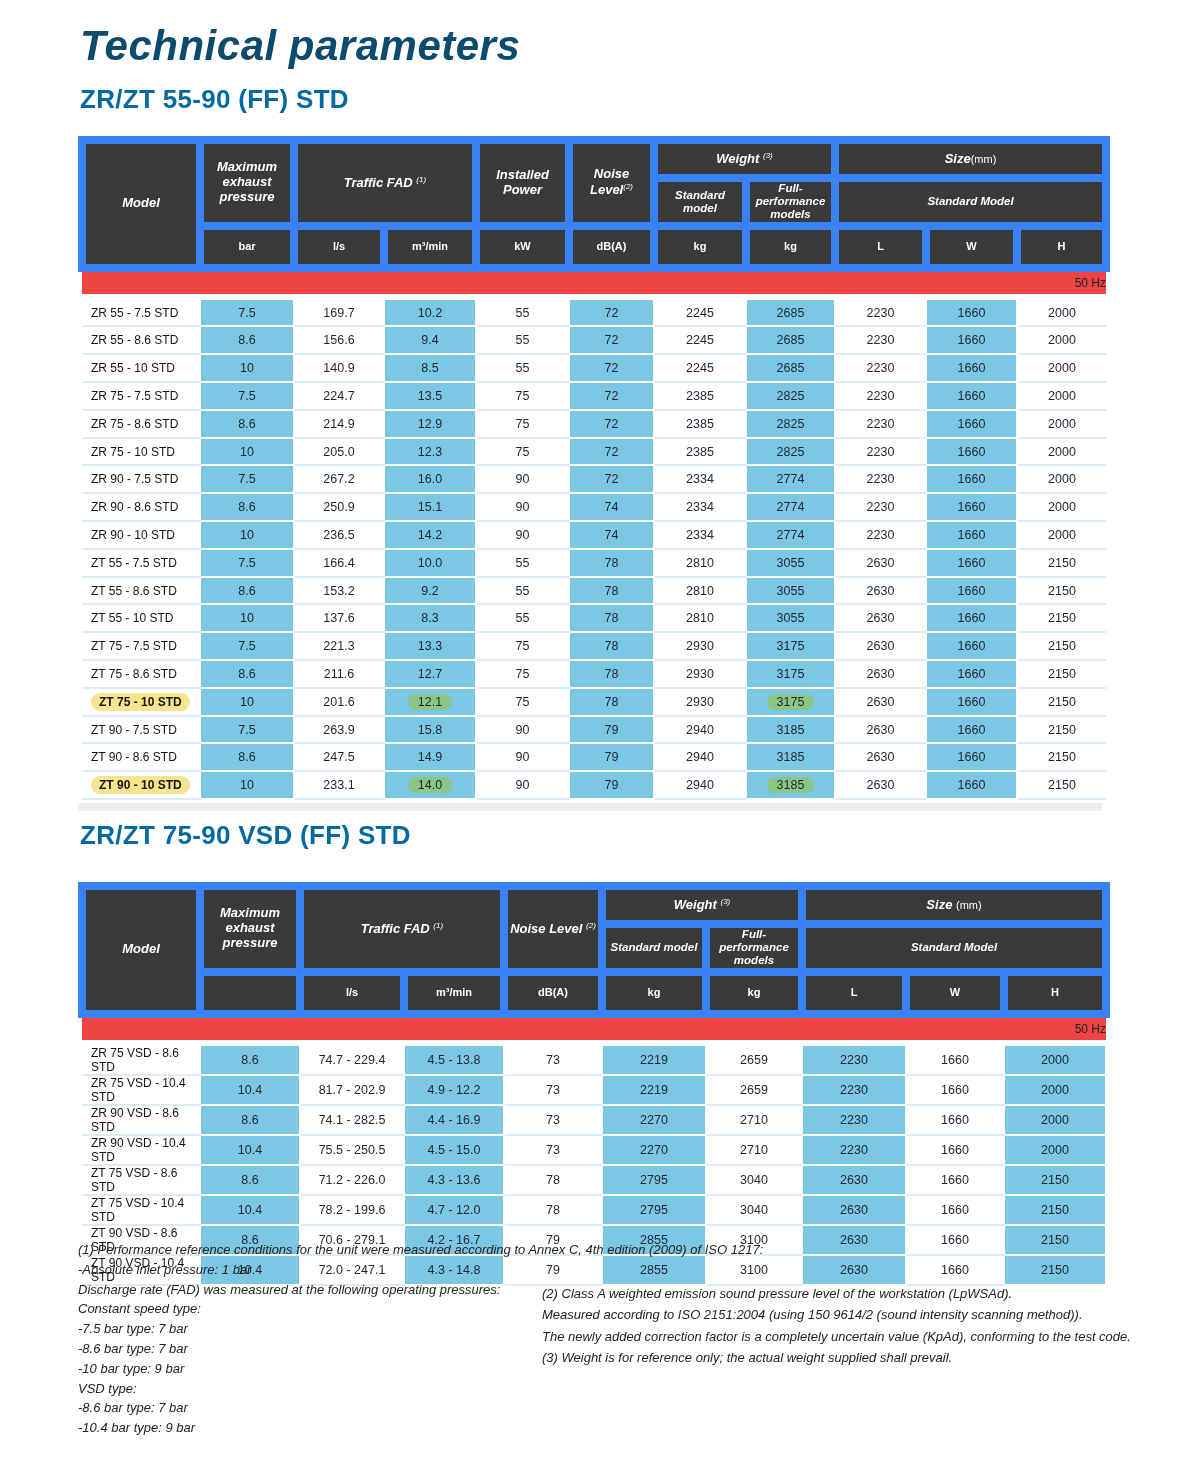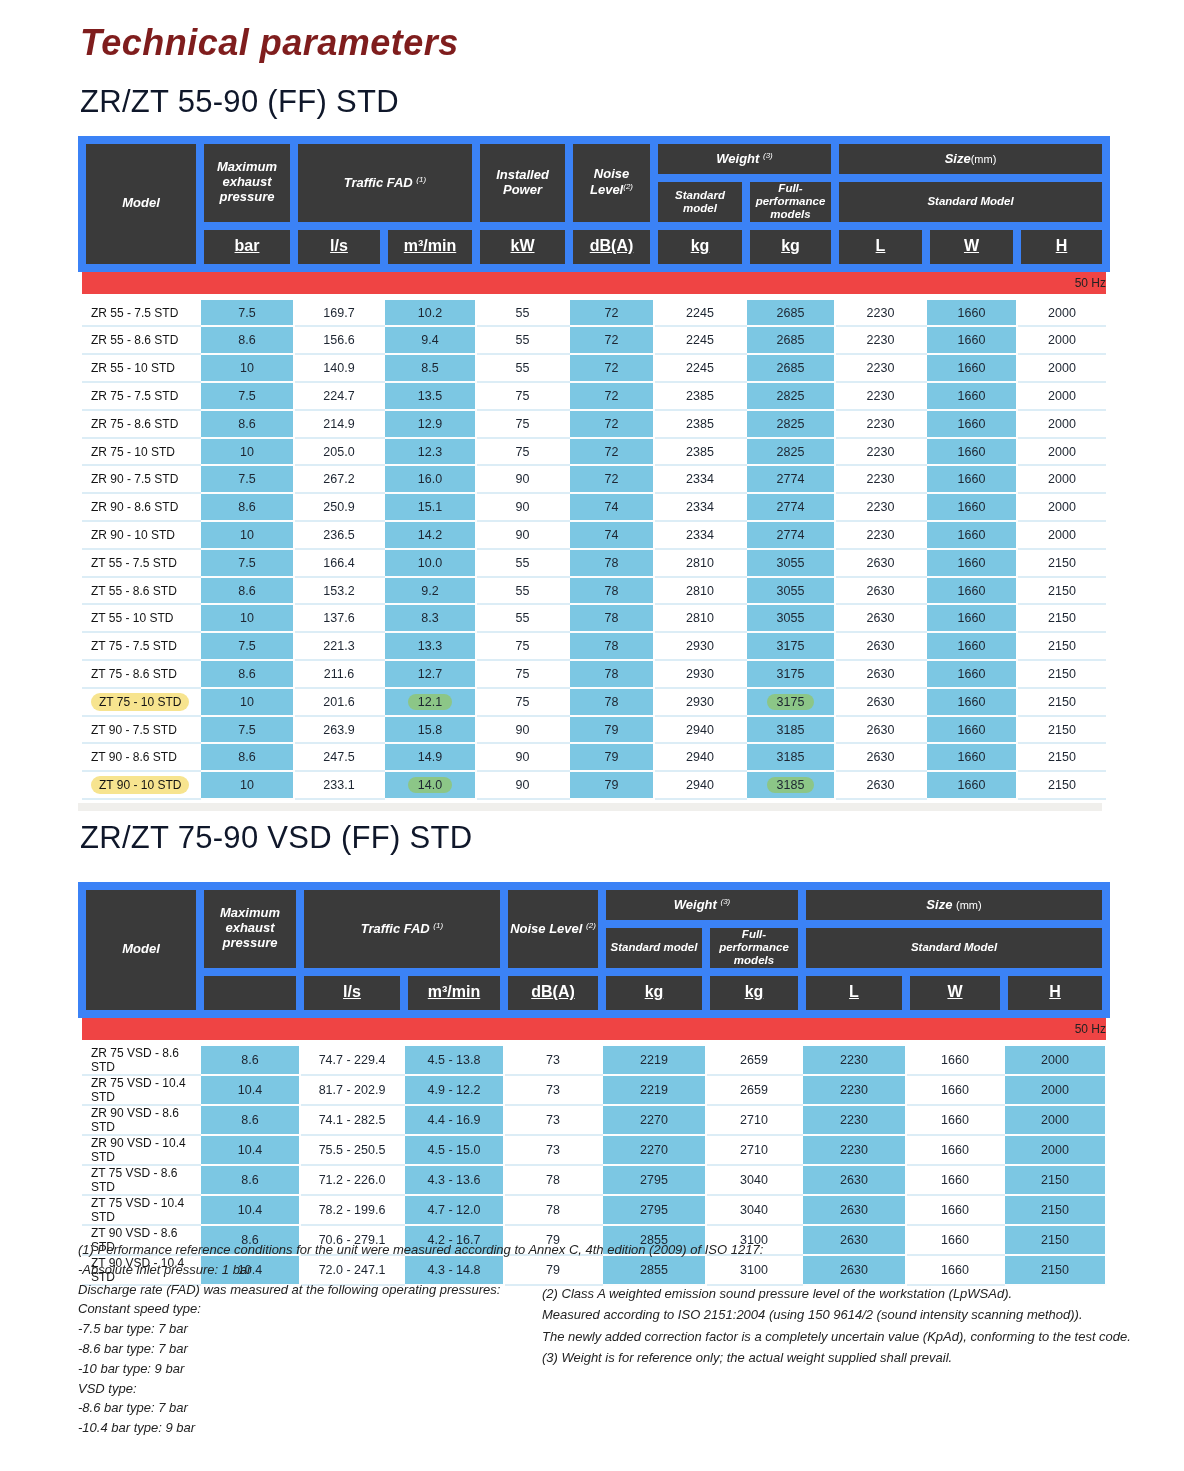--- a/index.html
+++ b/index.html
@@ -2,58 +2,58 @@
 <html><head>
 <meta charset="utf-8">
 <style>
   html,body{margin:0;padding:0;}
   body{
     width:1184px;height:1471px;position:relative;background:#ffffff;
     font-family:"Liberation Sans","DejaVu Sans",sans-serif;color:#1d2531;
   }
   .page-title{
     position:absolute;left:80px;top:22px;
-    font-size:36px;font-weight:bold;font-style:italic;color:#7f1d1d;letter-spacing:.5px;
+    font-size:42px;font-weight:bold;font-style:italic;color:#0c4a6e;letter-spacing:.5px;
   }
   .section-heading{
-    position:absolute;left:80px;font-size:31px;font-weight:normal;color:#0f172a;letter-spacing:.3px;
+    position:absolute;left:80px;font-size:26px;font-weight:bold;color:#0369a1;letter-spacing:.3px;
   }
   #heading-1{top:84px;}
   #heading-2{top:820px;}
   .tbl-wrap{position:absolute;left:78px;width:1024px;}
   #table1-wrap{top:136px;}
   #table2-wrap{top:882px;}
   table{border-collapse:collapse;table-layout:fixed;width:1024px;}
   th{
     background:#3a3a3a;color:#fff;font-style:italic;font-weight:bold;
     border:8px solid #3b82f6;padding:0 2px;line-height:1.15;
   }
   tr.hrow-a th{height:30px;font-size:13px;}
   tr.hrow-b th{height:29px;font-size:11.5px;}
-  tr.hrow-units th{height:34px;font-size:16px;font-style:normal;text-decoration:underline;}
+  tr.hrow-units th{height:34px;font-size:11px;font-style:normal;}
   th.model-h{font-size:15px;}
   th.group-h{font-size:14px;margin-top:16px;}
   th.size-sub{font-size:16px;}
   th sup{font-size:8px;font-weight:normal;}
   .size-mm{font-size:11px;font-weight:normal;font-style:normal;}
   td{padding:0;}
   tr.freq-row td{
     background:#ef4444;height:22px;border-bottom:6px solid #ffffff;
     font-size:12px;color:#222;padding-left:8px;font-style:normal;text-align:right;
   }
   tr.data-row td{
     height:25.8px;text-align:center;font-size:12.5px;color:#1d2531;
   }
   tr.data-row td.model{
     text-align:left;padding-left:9px;font-size:12px;color:#141414;
     border-bottom:2px solid #dcedf6;
   }
   td.b{background:#7cc7e3;border-left:2px solid #fff;border-right:2px solid #fff;border-bottom:2px solid #fdfdfd;}
   td.w{border-bottom:2px solid #dcedf6;}
-  .pill-y{background:#f7e48f;border-radius:9px;padding:2px 8px 2px 8px;}
+  .pill-y{background:#f7e48f;border-radius:9px;padding:2px 8px 2px 8px;font-weight:bold;}
   .pill-g{background:#8cc687;border-radius:8px;padding:1px 10px;}
   .tbl-footstrip{height:8px;background:#f0efec;margin-top:3px;width:1024px;}
   .footnotes{position:absolute;font-style:italic;color:#232323;font-size:13px;}
   #footnotes-left{left:78px;top:1240px;width:700px;line-height:19.8px;white-space:nowrap;}
   #footnotes-right{left:542px;top:1283px;width:600px;line-height:21.3px;}
 </style>
 </head>
 <body>
 
 <div class="page-title">Technical parameters</div>

